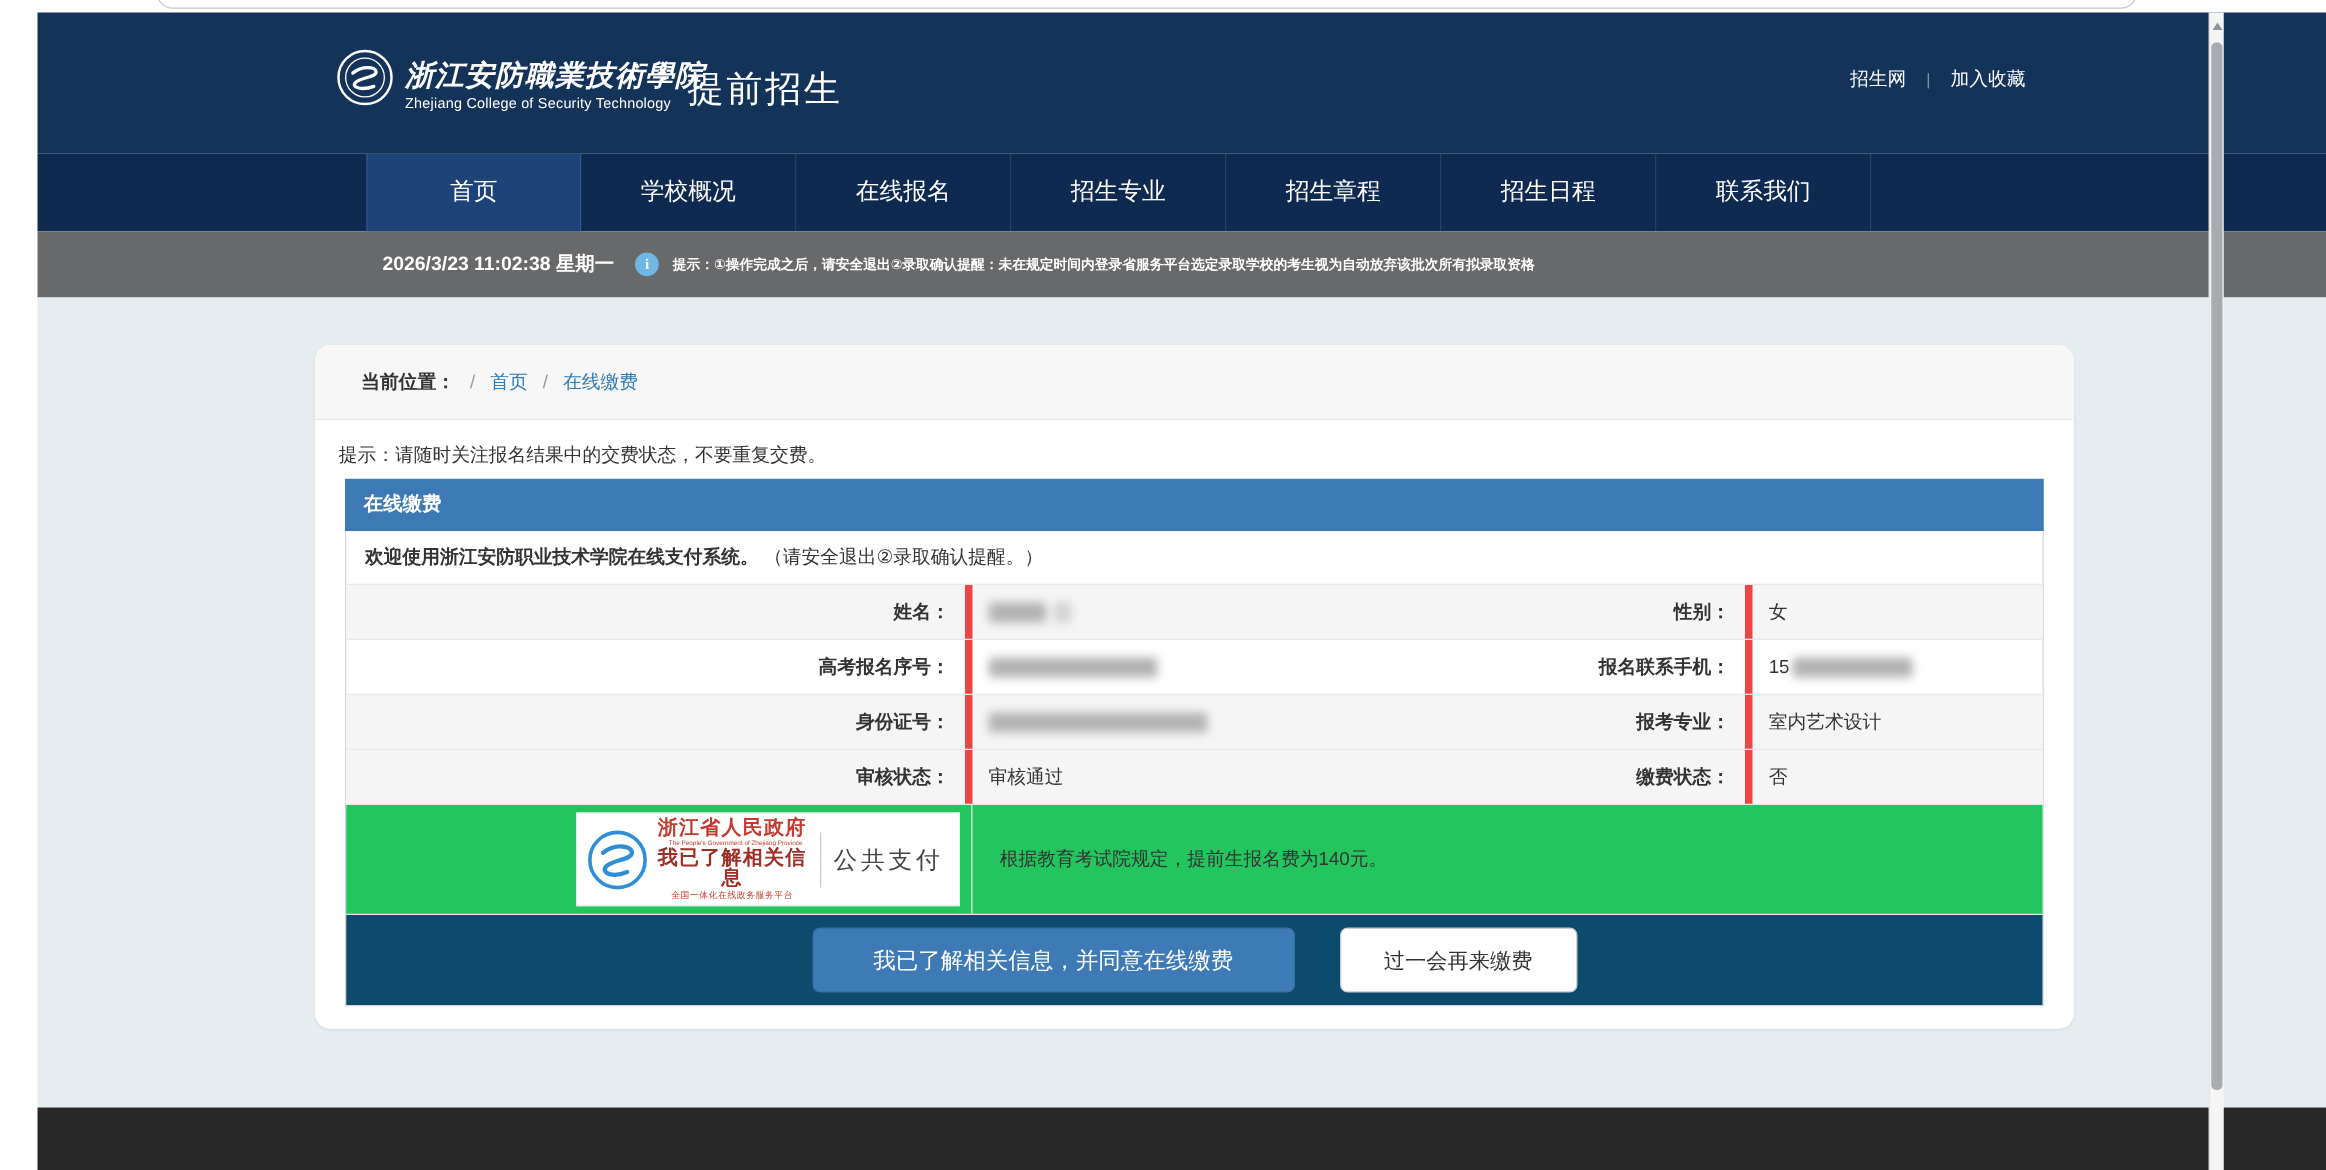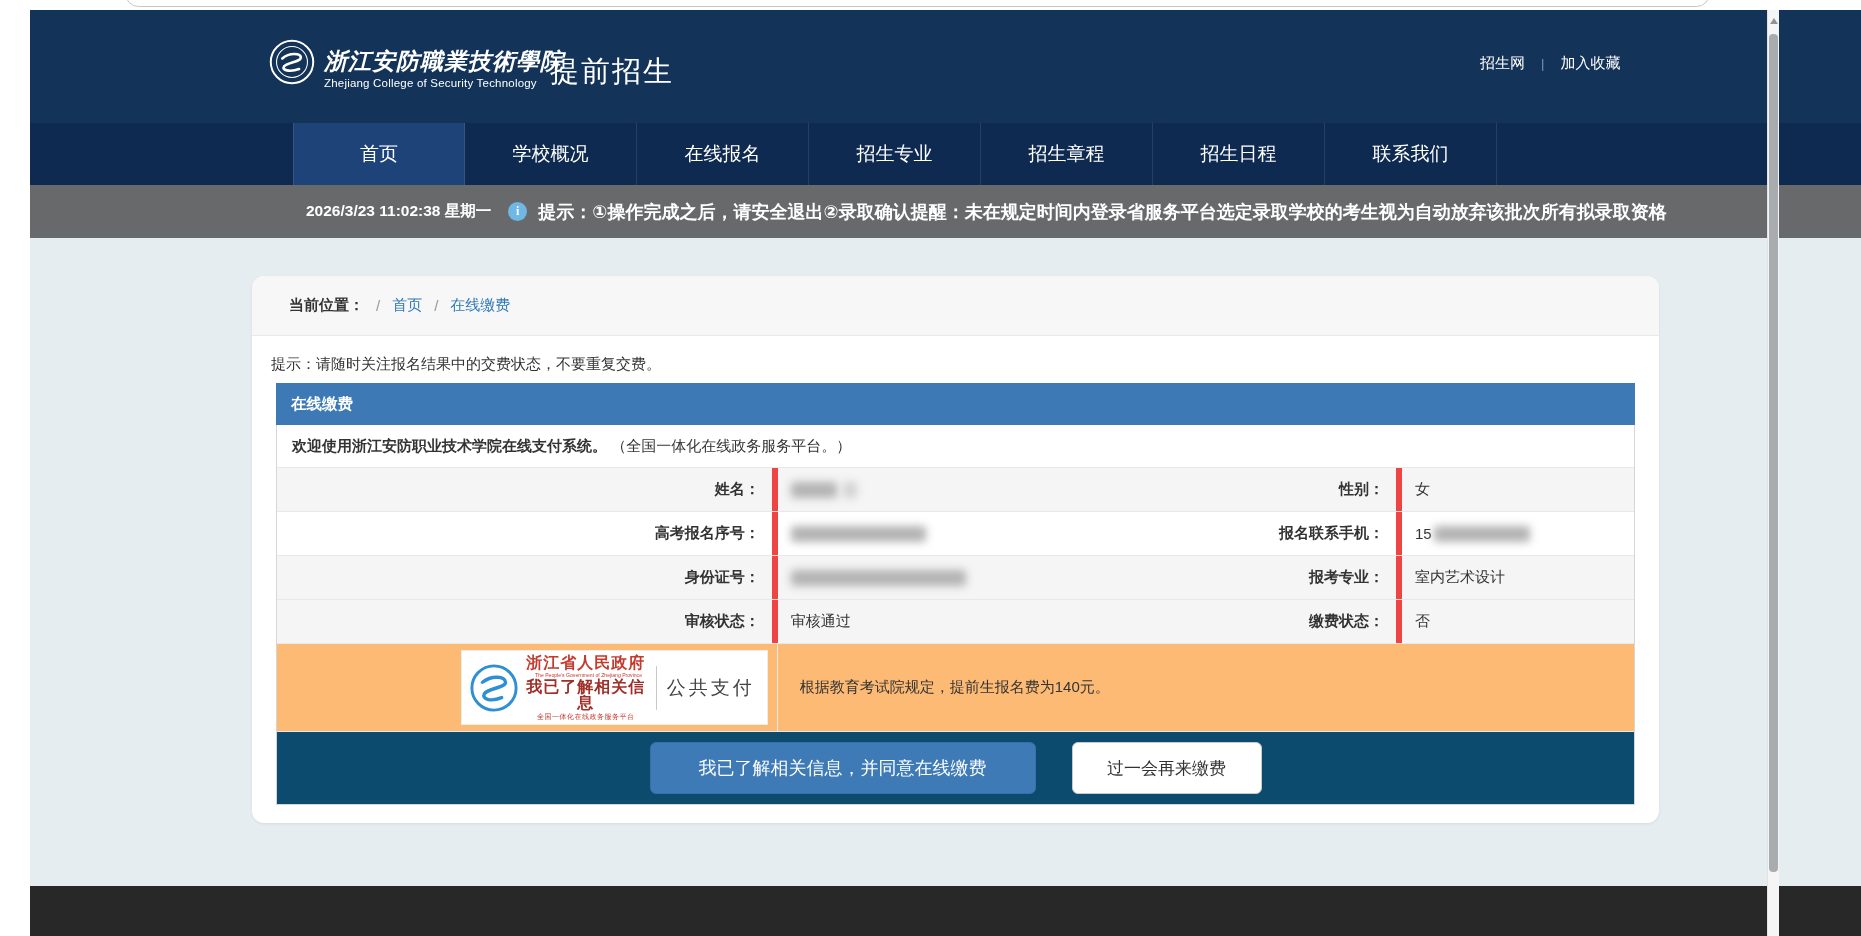--- a/index.html
+++ b/index.html
@@ -40,21 +40,21 @@
     font-size:19px; border-right:1px solid rgba(255,255,255,0.10); cursor:pointer; }
   .nav-tab:first-child { border-left:1px solid rgba(255,255,255,0.10); }
   .nav-tab.active { background:#1d4378; }
 
   
   .noticebar { height:53px; background:#67696b; display:flex; align-items:center; padding-left:276px; color:#fff; }
   .nb-date { font-size:15.5px; font-weight:600; white-space:nowrap; }
   .info-icon { width:19px; height:19px; border-radius:50%; background:#6fb7e4; color:#fff;
     font-size:12px; font-weight:bold; text-align:center; line-height:19px; margin:0 11px 0 17px;
     font-family:"Liberation Serif",serif; }
-  .nb-text { font-size:18px; font-weight:600; white-space:nowrap; }
+  .nb-text { font-size:11px; font-weight:600; white-space:nowrap; }
 
   
   .content { height:648px; background:#e5edf1; }
   .card { position:relative; margin-left:222px; top:38px; width:1407px; background:#fff;
     border-radius:12px; box-shadow:0 1px 3px rgba(0,0,0,0.07); padding-bottom:18px; overflow:hidden; }
 
   .crumb-strip { height:60px; background:#f7f7f7; border-bottom:1px solid #e9e9e9;
     display:flex; align-items:center; padding-left:37px; font-size:15px;
     border-radius:12px 12px 0 0; }
   .crumb-label { font-weight:bold; color:#333; }
@@ -76,21 +76,21 @@
   .trow.gray { background:#f5f5f5; }
   .tcell { display:flex; align-items:center; font-size:15px; color:#333; }
   .cl { justify-content:flex-end; padding-right:12px; font-weight:bold; border-right:6px solid #ef4444; }
   .cv { padding-left:13px; }
   .w1 { width:36.9%; } .w2 { width:26.5%; } .w3 { width:19.5%; } .w4 { width:17.1%; border-right:none; }
   .redact { display:inline-block; height:16px; background:#b3b3b3; border-radius:3px;
     filter:blur(4px); margin-right:6px; vertical-align:middle; }
   .redact.light { background:#d2d2d2; }
   .v-prefix { margin-right:2px; }
 
-  .logo-row { display:flex; height:88px; border-bottom:1px solid #e8e8e8; background:#fdba74; }
+  .logo-row { display:flex; height:88px; border-bottom:1px solid #e8e8e8; background:#22c55e; }
   .logo-cell { width:36.9%; border-right:1px solid #e8e8e8; display:flex; align-items:center;
     justify-content:flex-end; padding-right:9px; }
   .gov-logo { display:flex; align-items:center; border:1px solid #ededed; background:#fff; padding:4px 0 4px 7px; }
   .gov-emblem { width:50px; height:50px; margin-right:7px; flex:none; }
   .gov-text { width:120px; text-align:center; line-height:1; }
   .gl1 { font-family:"Liberation Serif","DejaVu Serif",serif; font-weight:bold; font-size:16px;
     color:#c43a2f; letter-spacing:1px; }
   .gl1en { font-size:6px; color:#c43a2f; transform:scale(.85); margin:1px 0; white-space:nowrap; }
   .gl2 { font-family:"Liberation Serif","DejaVu Serif",serif; font-weight:bold; font-size:16px;
     color:#9e2f28; letter-spacing:1px; }
@@ -164,21 +164,21 @@
         </div>
 
         <div class="tip">提示：请随时关注报名结果中的交费状态，不要重复交费。</div>
 
         <div class="panel">
           <div class="panel-head">在线缴费</div>
           <div class="panel-body">
 
             <div class="welcome">
               <span class="w-bold">欢迎使用浙江安防职业技术学院在线支付系统。</span>
-              <span>（全国一体化在线政务服务平台。）</span>
+              <span>（请安全退出②录取确认提醒。）</span>
             </div>
 
             <div id="info-table">
                 <div class="trow gray">
                   <div class="tcell w1 cl">姓名：</div>
                   <div class="tcell w2 cv">
                     <span class="redact" style="width: 46px;"></span>
                     <span class="redact light" style="width: 14px;"></span>
                   </div>
                   <div class="tcell w3 cl">性别：</div>

